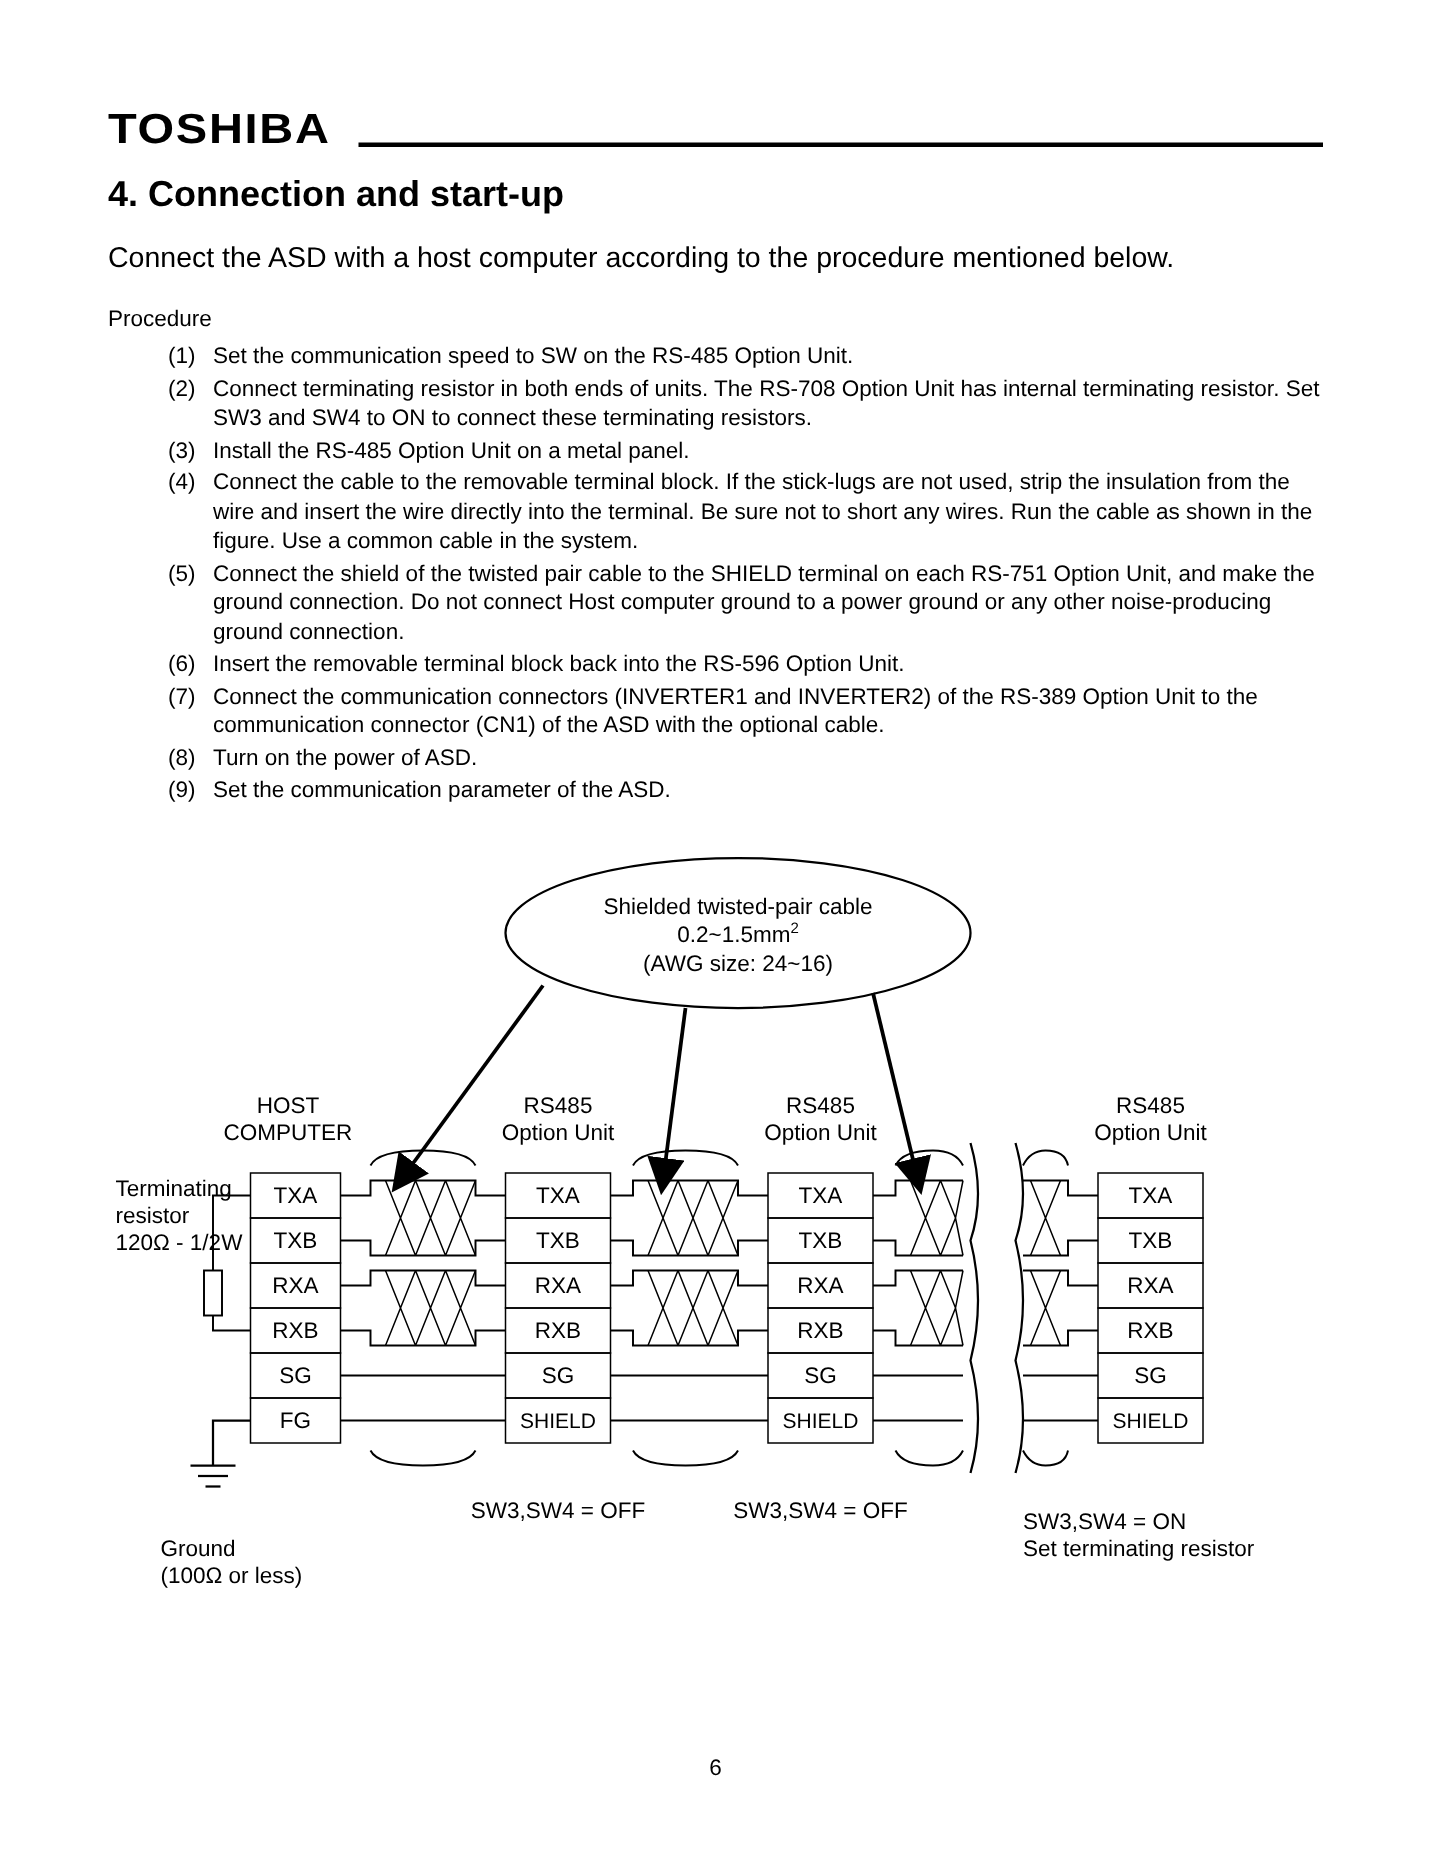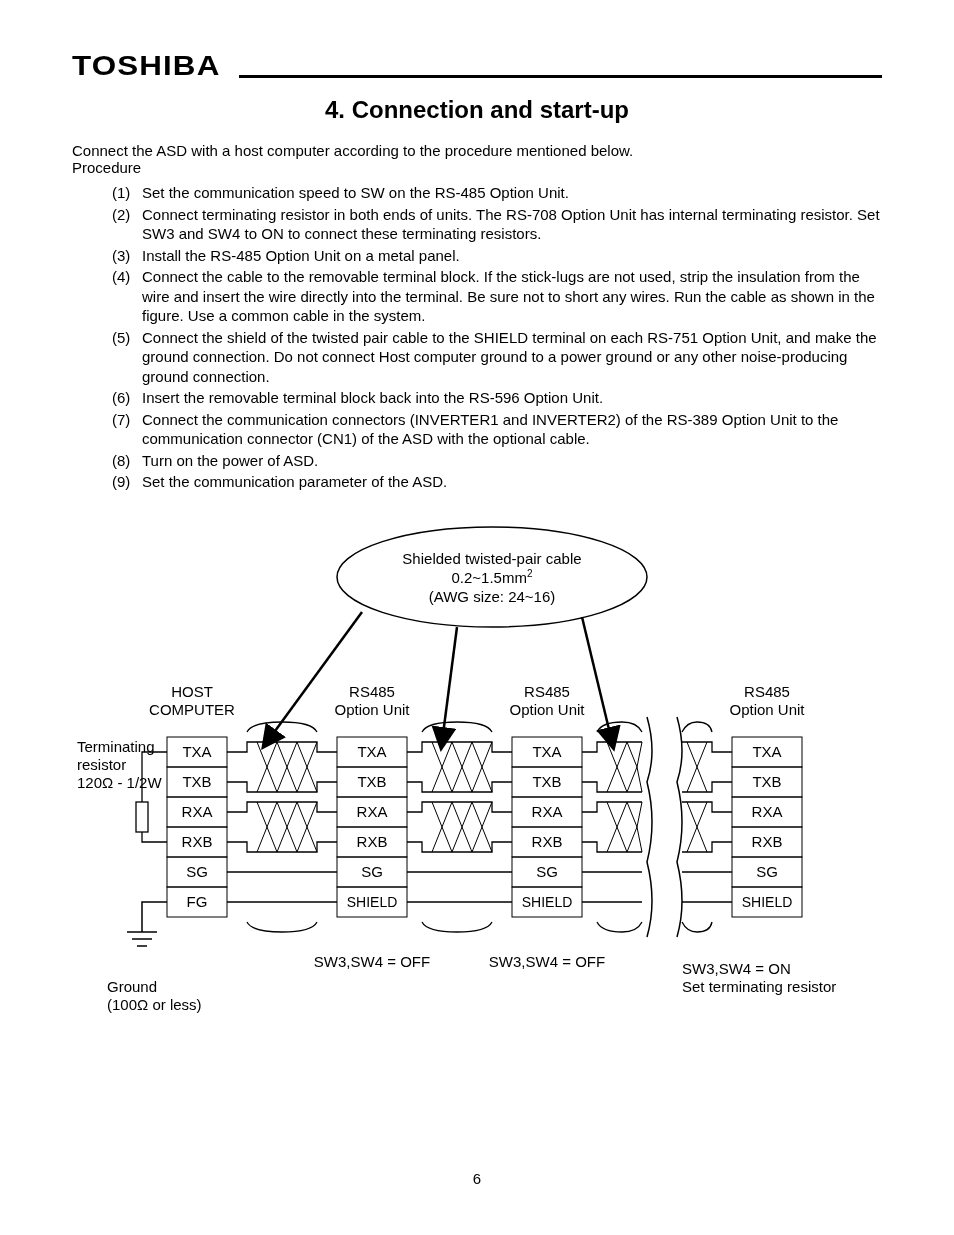--- a/index.html
+++ b/index.html
@@ -12,45 +12,45 @@
   .page {
     width: 954px;
     height: 1235px;
     position: relative;
     box-sizing: border-box;
     padding: 50px 72px 0 72px;
   }
   .header-row {
     display: flex;
     align-items: flex-end;
-    margin-top: 0;
+    margin-top: 20px;
   }
   .brand {
     font-family: Arial, Helvetica, sans-serif;
     font-weight: 900;
     font-size: 28px;
     letter-spacing: 1px;
     padding-right: 4px;
     transform: scaleX(1.12);
     transform-origin: left;
   }
   .brand-rule {
     flex: 1;
     border-bottom: 3px solid #000;
     margin-bottom: 4px;
     margin-left: 30px;
   }
   .section-title {
     font-size: 24px;
     font-weight: bold;
     margin: 14px 0 18px 0;
-    text-align: center;
   }
   .intro {
-    font-size: 15px;
+    font-size: 19px;
+    margin-bottom: 20px;
   }
   .proc-label {
     font-size: 15px;
     margin-bottom: 7px;
   }
   .steps {
     margin-left: 40px;
     font-size: 15px;
     line-height: 1.3;
   }

